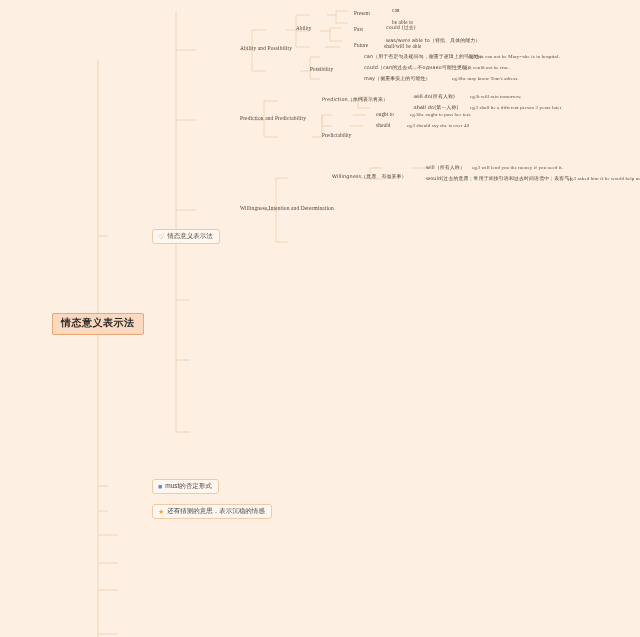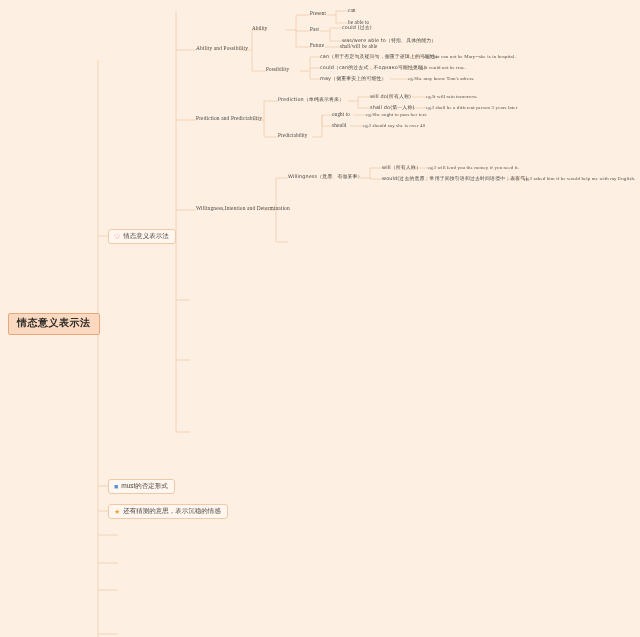--- a/index.html
+++ b/index.html
@@ -11,20 +11,21 @@
     position:relative;
   }
   #canvas{position:absolute;left:0;top:0;width:640px;height:637px;}
   svg.links{position:absolute;left:0;top:0;width:640px;height:637px;pointer-events:none;}
 
   .node{
     position:absolute;
     white-space:nowrap;
     color:#3a3632;
     line-height:1.05;
+    margin-left:44px;
   }
 
   
   .root{
     background:#fad9c0;
     border:1px solid #e8a878;
     border-radius:2px;
     padding:4px 8px 5px 8px;
     font-size:10px;
     font-weight:bold;

